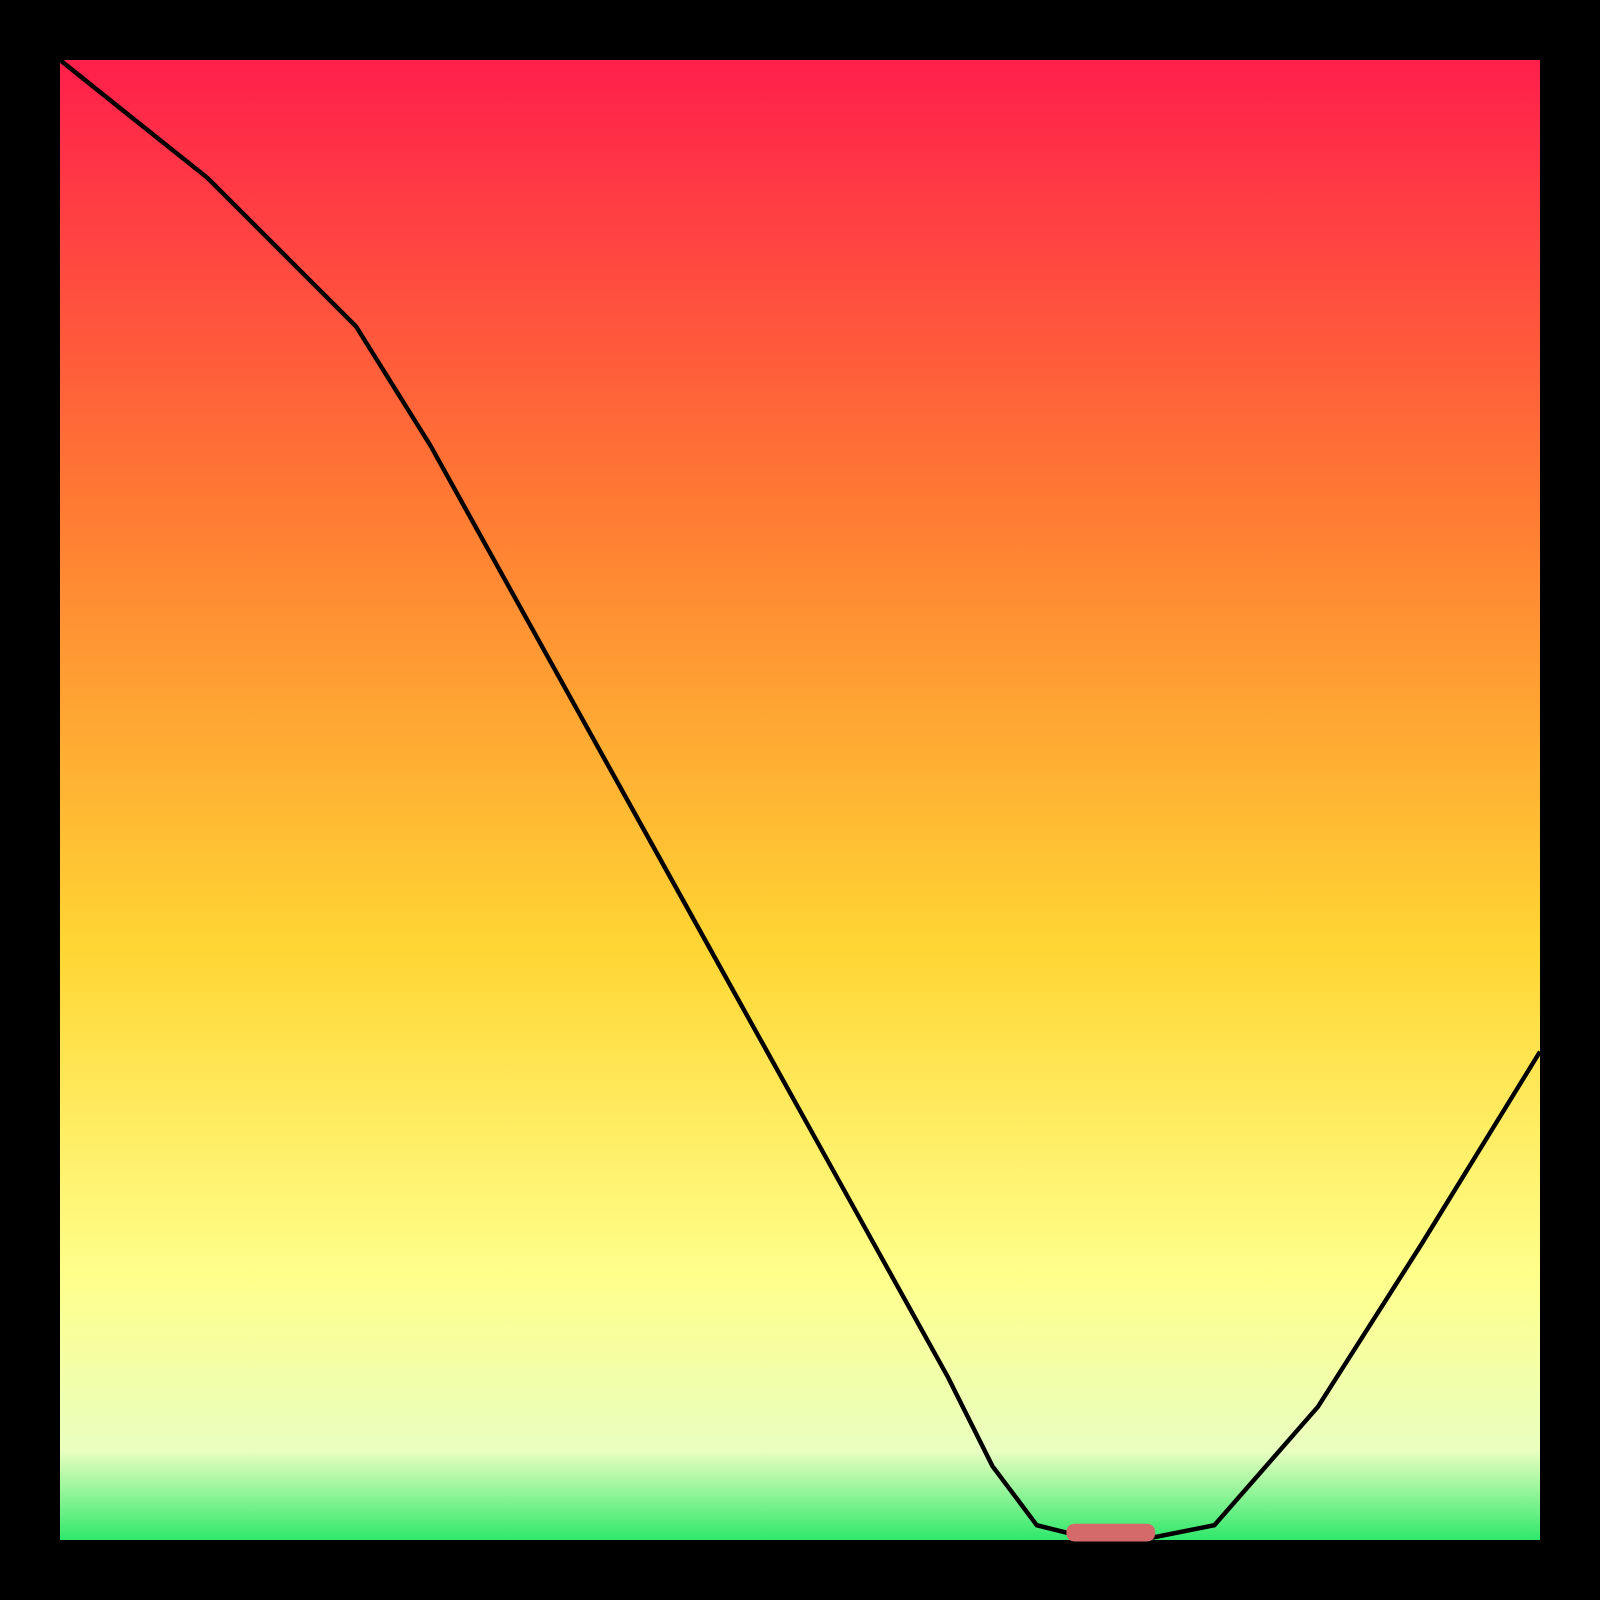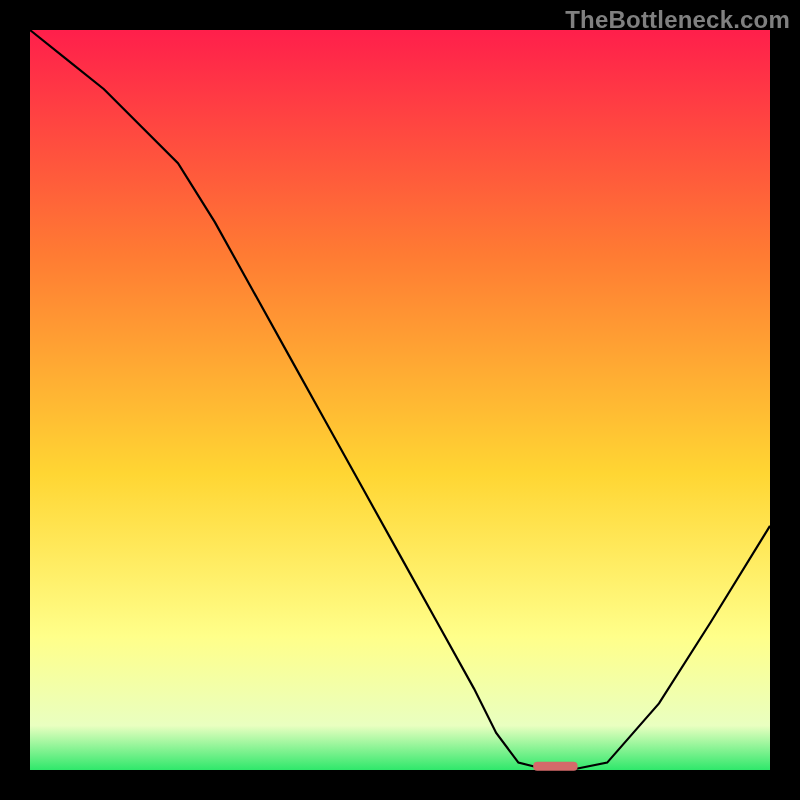--- a/index.html
+++ b/index.html
@@ -29,21 +29,20 @@
   svg.plot {
     position: absolute;
     top: 0;
     left: 0;
   }
 </style>
 </head>
 <body>
 
 <div class="frame">
-  <div class="watermark">TheBottleneck.com</div>
 
   <svg class="plot" width="800" height="800" viewBox="0 0 800 800">
     <defs>
       <linearGradient id="bg-grad" x1="0" y1="0" x2="0" y2="1">
           <stop offset="0%" stop-color="#ff1f4b"></stop>
           <stop offset="30%" stop-color="#ff7a33"></stop>
           <stop offset="60%" stop-color="#ffd633"></stop>
           <stop offset="82%" stop-color="#ffff8a"></stop>
           <stop offset="94%" stop-color="#e9ffc0"></stop>
           <stop offset="100%" stop-color="#2fe86b"></stop>

